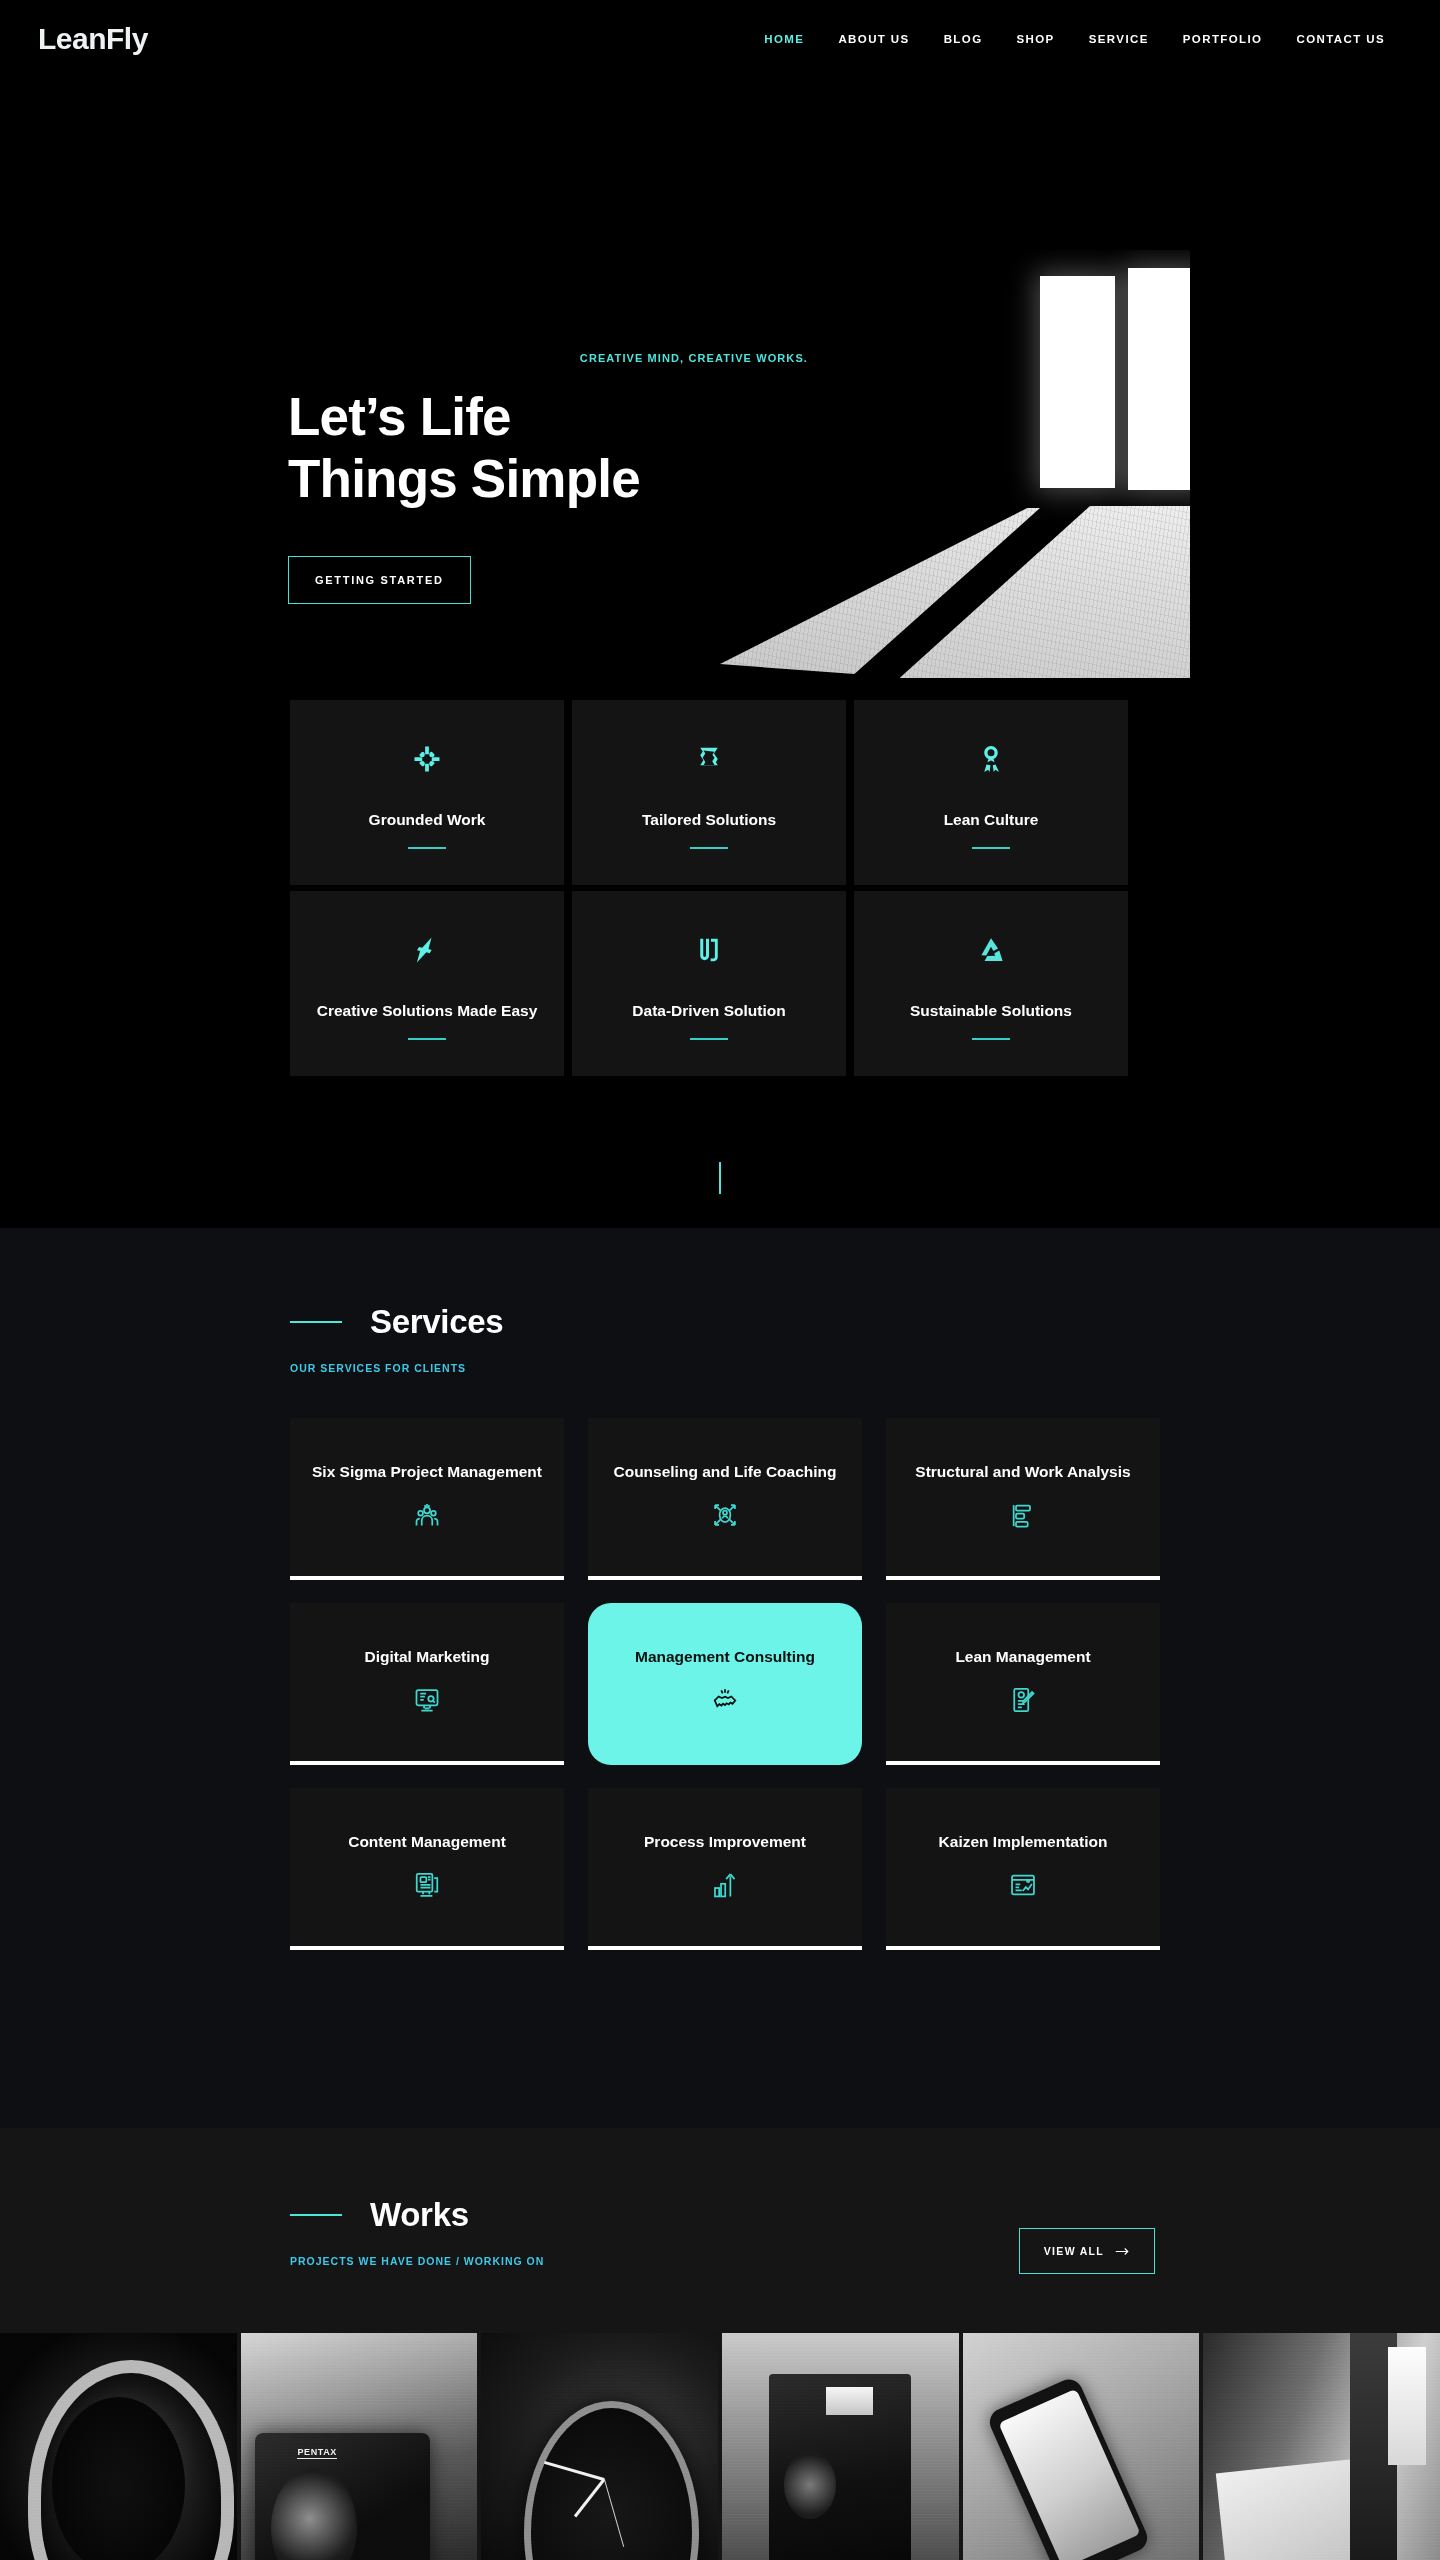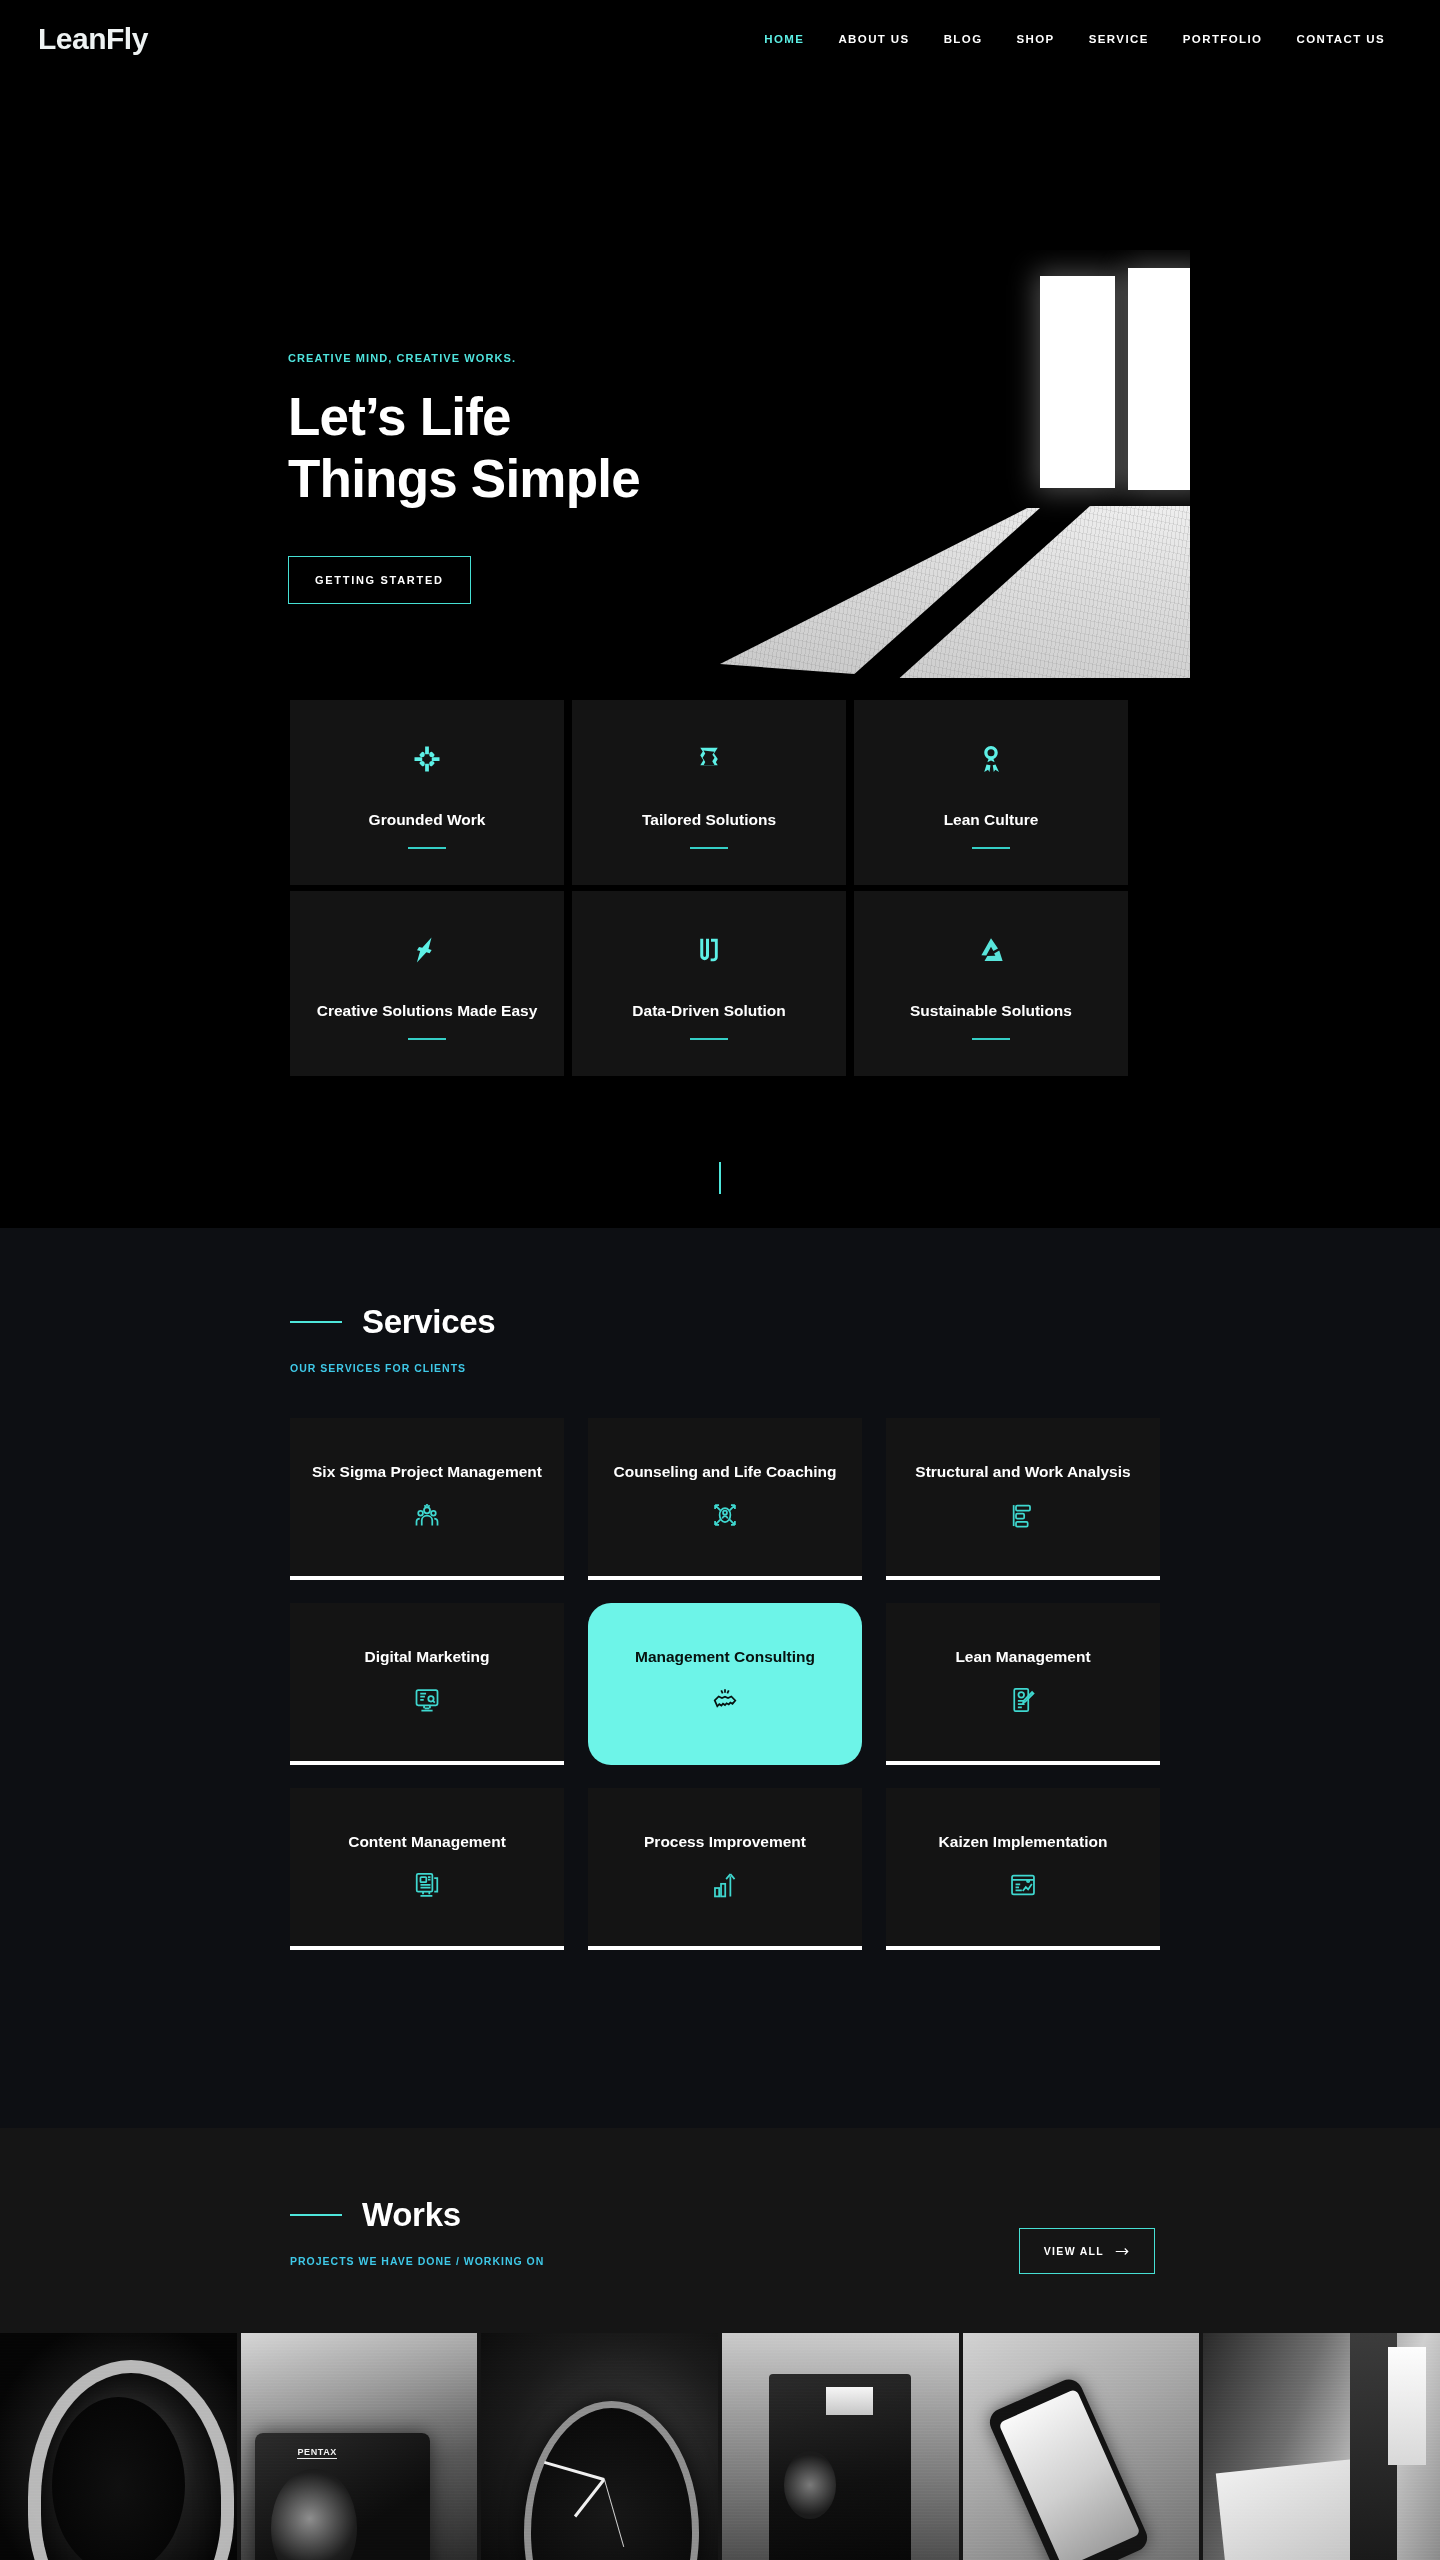--- a/index.html
+++ b/index.html
@@ -65,20 +65,21 @@
     position:absolute; inset:0;
     background:
       repeating-linear-gradient(98deg, rgba(110,110,110,.16) 0 1px, transparent 1px 4px),
       repeating-linear-gradient(12deg, rgba(90,90,90,.10) 0 1px, transparent 1px 7px);
   }
 
   .hero-copy{ position:absolute; left:288px; top:262px; width:520px; }
   .eyebrow{
     color:#4fe3dd; font-size:11px; font-weight:bold; letter-spacing:1.1px;
     margin-bottom:22px;
+    text-align:right;
   }
   .hero-title{
     color:#fff; font-size:53px; font-weight:bold; line-height:1.17;
     letter-spacing:-0.8px; margin-bottom:46px;
   }
   .btn-outline{
     display:inline-flex; align-items:center; justify-content:center;
     height:48px; padding:0 26px;
     border:1.5px solid #46e0d4; background:transparent; color:#fff;
     font-size:11px; font-weight:bold; letter-spacing:1.7px; cursor:pointer;
@@ -108,21 +109,21 @@
   .scroll-tick{
     position:absolute; left:719px; top:472px; width:2px; height:32px; background:#4ee6db;
   }
 
   
   .services{
     position:absolute; top:1228px; left:0; width:1440px; height:900px;
     background:#0d0f13;
   }
   .sec-head{ position:absolute; left:290px; top:75px; }
-  .sec-title-row{ display:flex; align-items:center; gap:20px; }
+  .sec-title-row{ display:flex; align-items:center; gap:28px; }
   .sec-dash{ width:52px; height:2px; background:#4ee6db; }
   .sec-title{ color:#fff; font-size:33px; font-weight:bold; letter-spacing:-0.3px; }
   .sec-sub{
     color:#3fc9e8; font-size:10.5px; font-weight:bold; letter-spacing:1px;
     margin-top:21px;
   }
 
   .sgrid{
     position:absolute; left:290px; top:190px; width:865px;
     display:grid; grid-template-columns:repeat(3,274px); gap:23px 24px;

